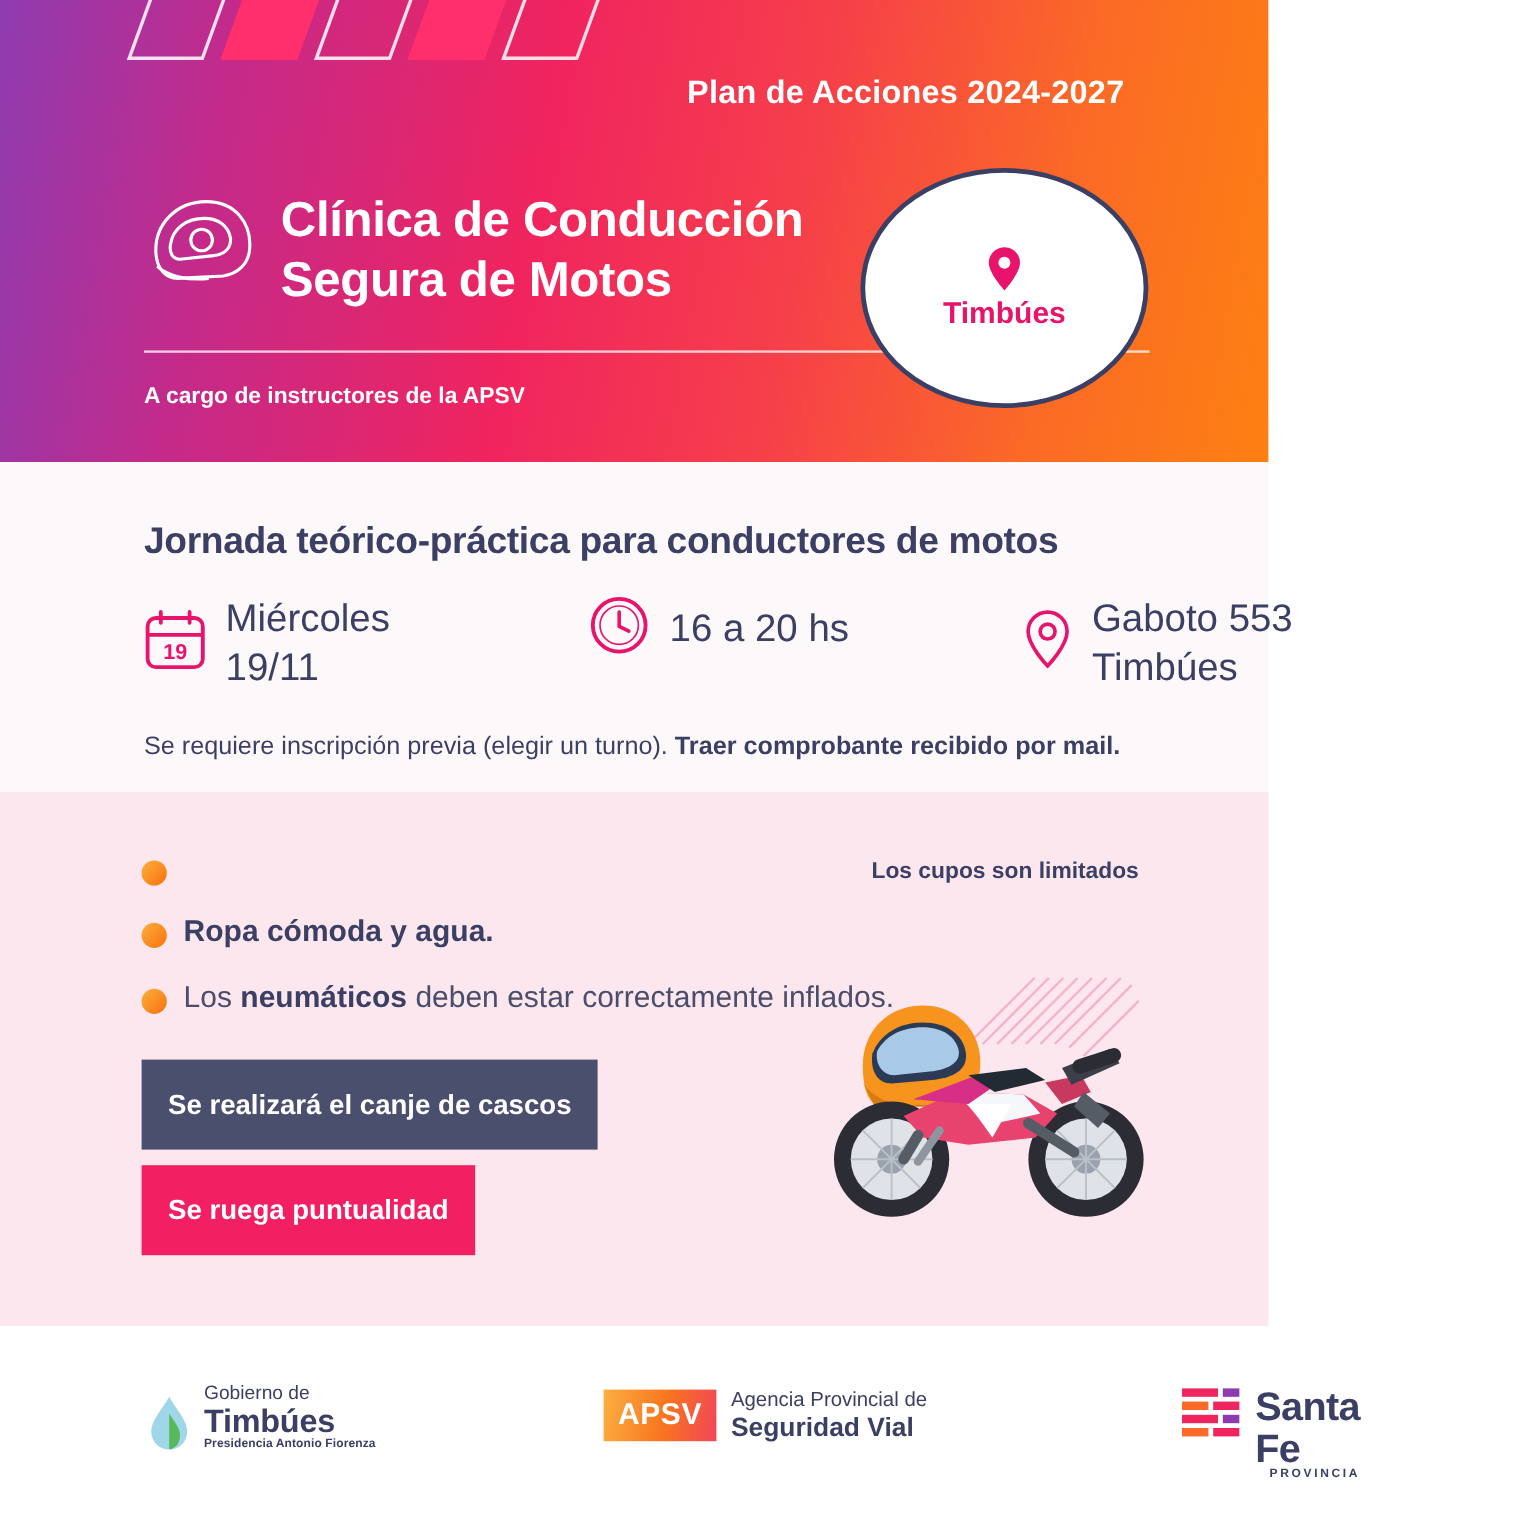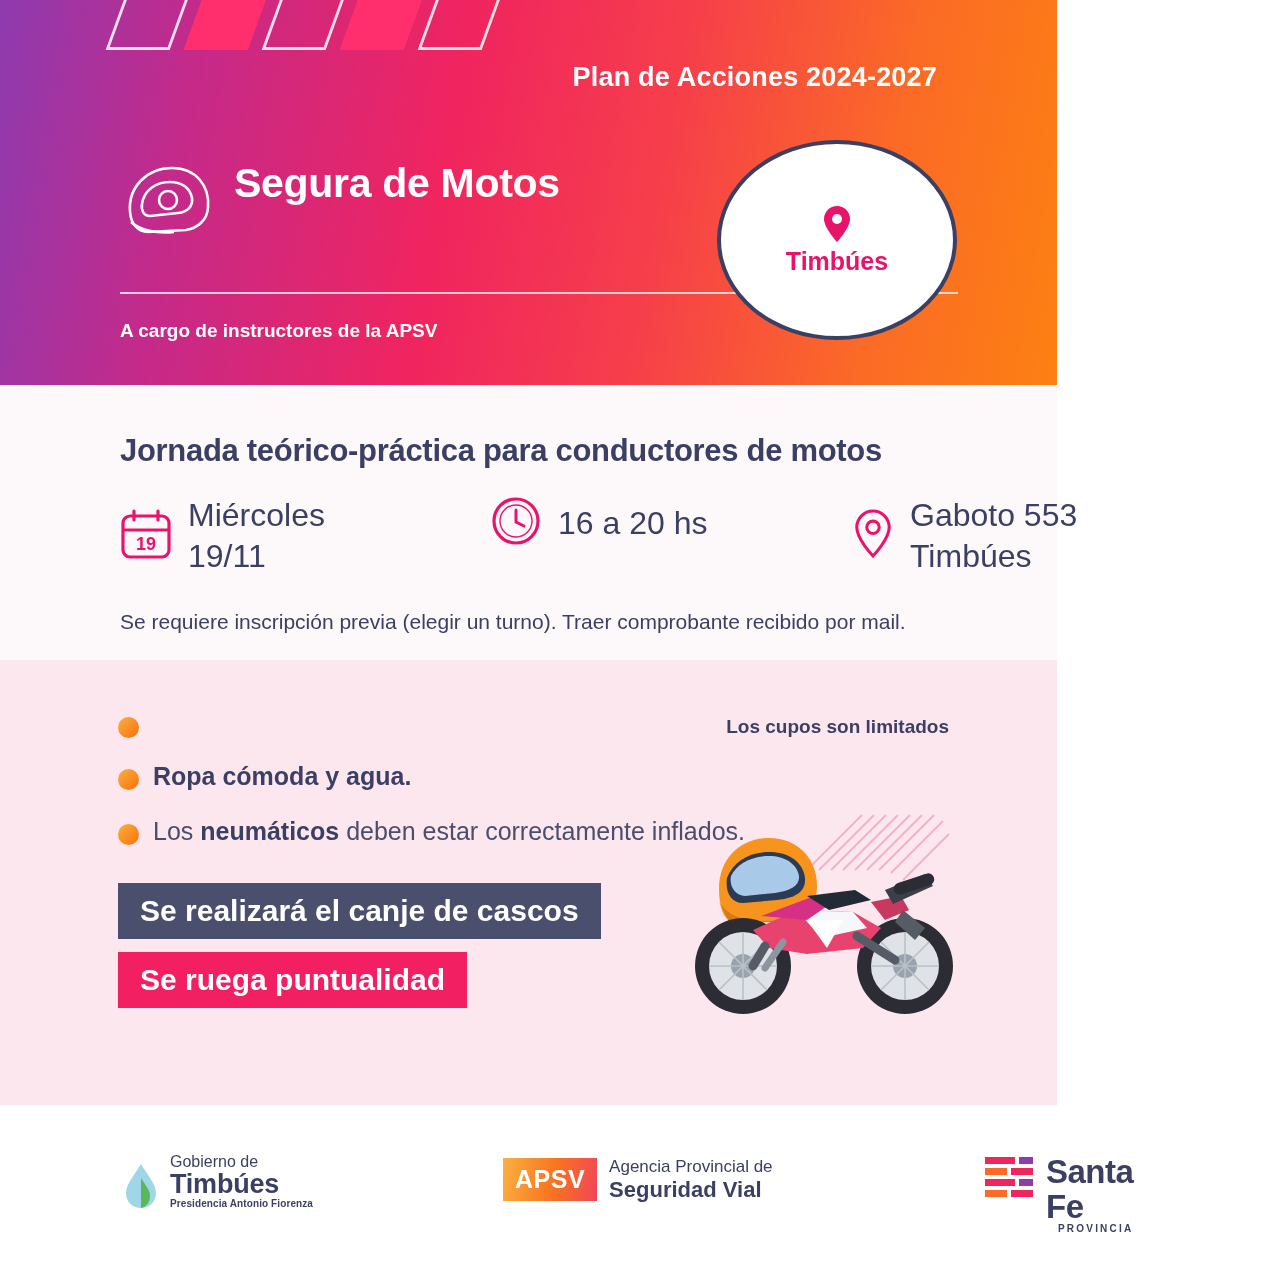--- a/index.html
+++ b/index.html
@@ -151,21 +151,21 @@
   }
   .info-item.a { width: 370px; }
   .info-item.b { width: 362px; }
   .note {
     position: absolute;
     left: 120px;
     top: 225px;
     font-size: 21px;
     color: #3b3f63;
   }
-  .note b { font-weight: normal; }
+  .note b { font-weight: bold; }
 
   
   .pink {
     position: relative;
     background: #fce7ef;
     height: 445px;
   }
   .bullets {
     position: absolute;
     left: 118px;
@@ -187,24 +187,24 @@
     margin-top: 9px;
   }
   .bullet .text {
     font-size: 25px;
     color: #4a4e6b;
     line-height: 1.3;
   }
   .bullet .text b { font-weight: bold; color: #3b3f63; }
   .tag-dark, .tag-pink {
     display: inline-block;
-    font-size: 30px;
+    font-size: 23px;
     font-weight: bold;
     color: #ffffff;
-    padding: 11px 22px;
+    padding: 24px 22px;
   }
   .tag-dark {
     background: #4b4f6e;
     margin-top: 14px;
   }
   .tag-pink {
     background: #f21f63;
     margin-top: 13px;
   }
   .cupos {
@@ -295,20 +295,21 @@
     <div class="helmet-icon">
       <svg viewBox="0 0 96 86" width="96" height="86" fill="none" stroke="#ffffff" stroke-width="2.6">
         <path d="M12 52 C10 26 30 8 54 8 C78 8 92 26 90 48 C89 60 80 68 68 70 L30 72 C20 72 13 64 12 52 Z"></path>
         <path d="M24 44 C26 30 38 22 52 22 C64 22 72 28 74 38 C75 46 70 52 60 53 L32 56 C26 56 23 51 24 44 Z"></path>
         <path d="M13 62 C22 70 38 74 56 72"></path>
         <circle cx="50" cy="40" r="9"></circle>
       </svg>
     </div>
 
     <div class="title-block">
+      <div class="t1">Clínica de Conducción</div>
       <div class="t2">Segura de Motos</div>
     </div>
 
     <div class="divider"></div>
     <div class="subtitle">A cargo de instructores de la APSV</div>
 
     <div class="loc-bubble">
       <span class="pin">
         <svg viewBox="0 0 30 38" width="30" height="38">
           <path d="M15 1 C7.8 1 2 6.8 2 14 C2 23 15 37 15 37 C15 37 28 23 28 14 C28 6.8 22.2 1 15 1 Z" fill="#e8136b"></path>

